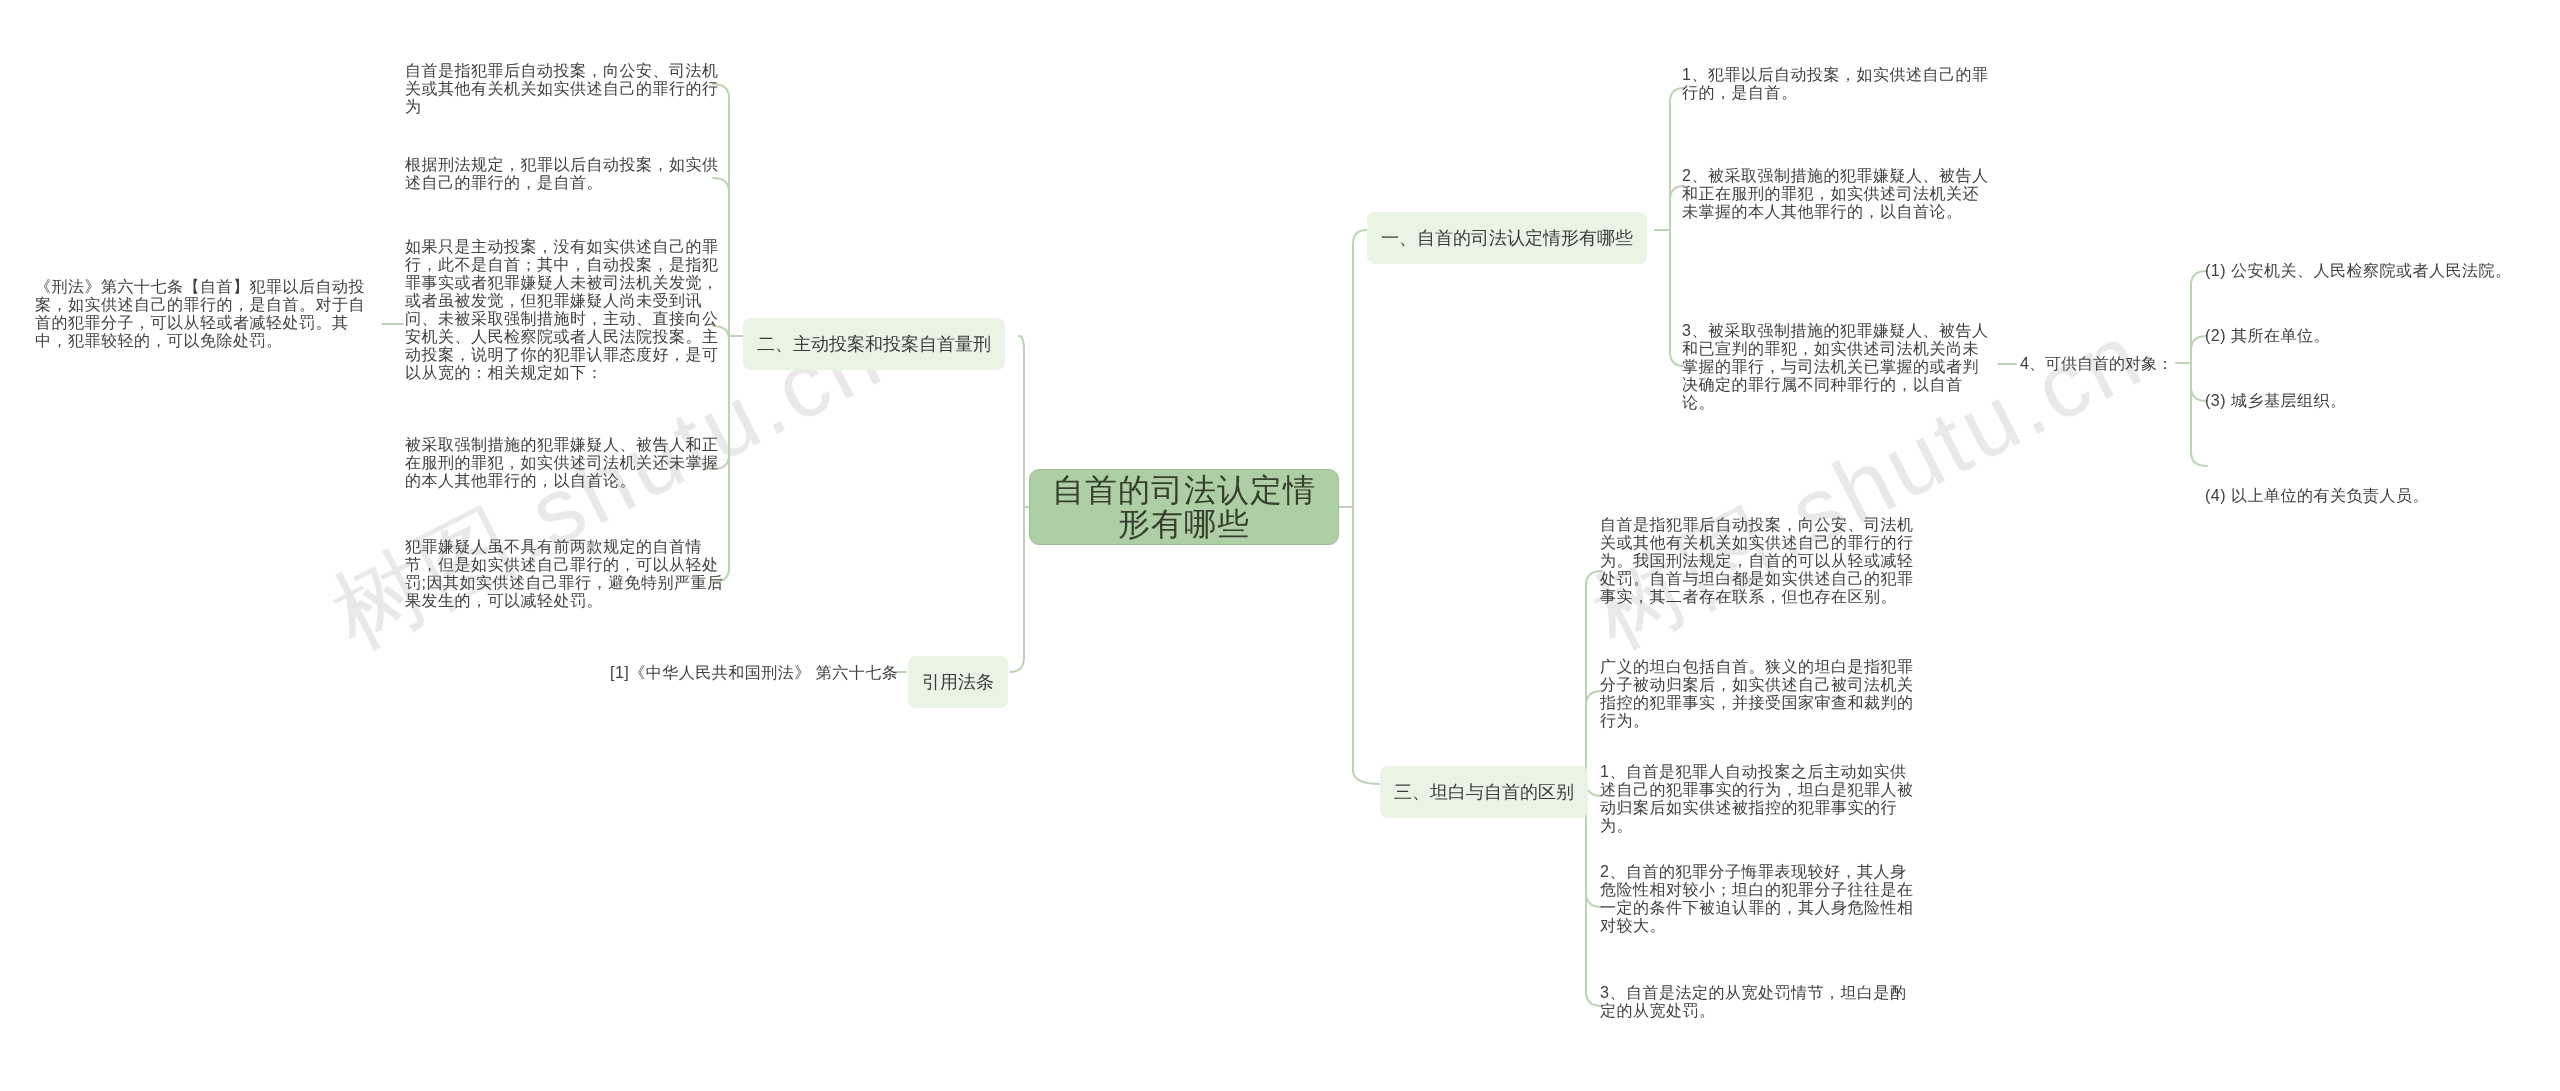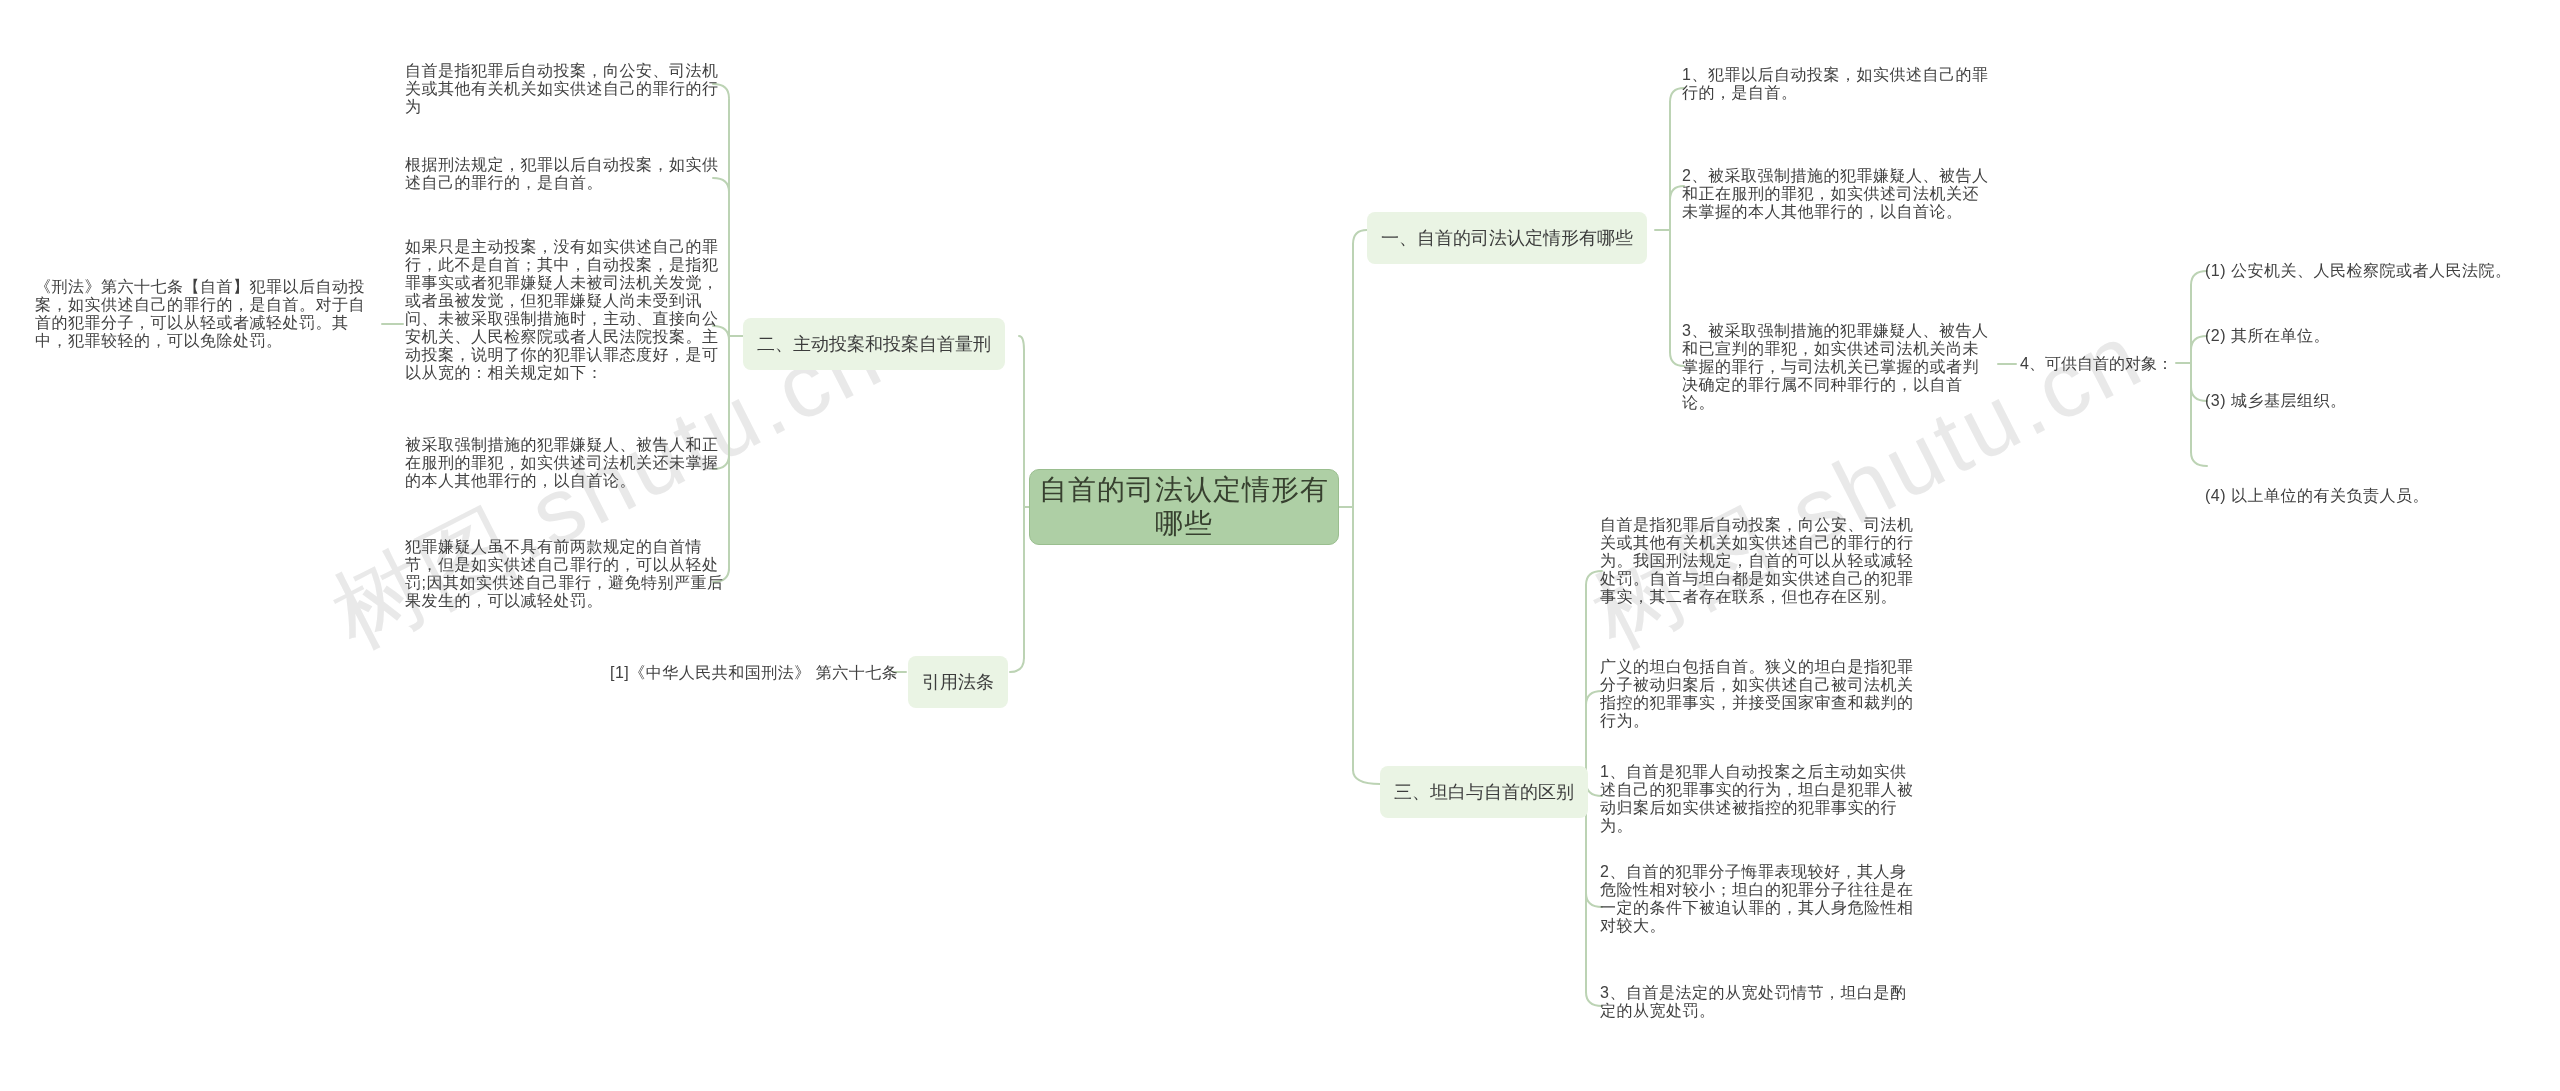--- a/index.html
+++ b/index.html
@@ -21,21 +21,21 @@
     background:#eaf4e4;border-radius:8px;
     font-size:18px;color:#3c3c3c;
     padding:14px 14px;white-space:nowrap;
     box-sizing:border-box;
   }
   .central{
     position:absolute;
     background:#aecfa5;border:1px solid #9abe8f;border-radius:10px;
     display:flex;align-items:center;justify-content:center;
     text-align:center;
-    font-size:28px;line-height:34px;color:#37402f;
+    font-size:32px;line-height:34px;color:#37402f;
     letter-spacing:1px;
     box-sizing:border-box;
     padding:4px 8px;
   }
   .plain-node{
     position:absolute;
     font-size:16px;color:#3f3f3f;white-space:nowrap;
   }
   .watermark{
     position:absolute;

